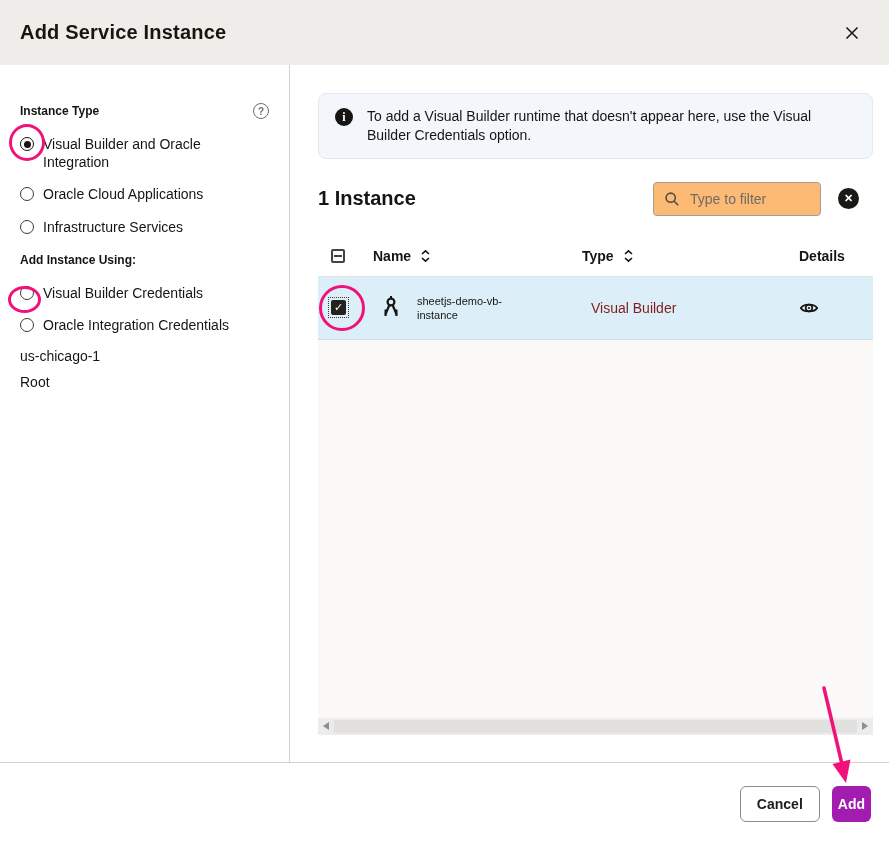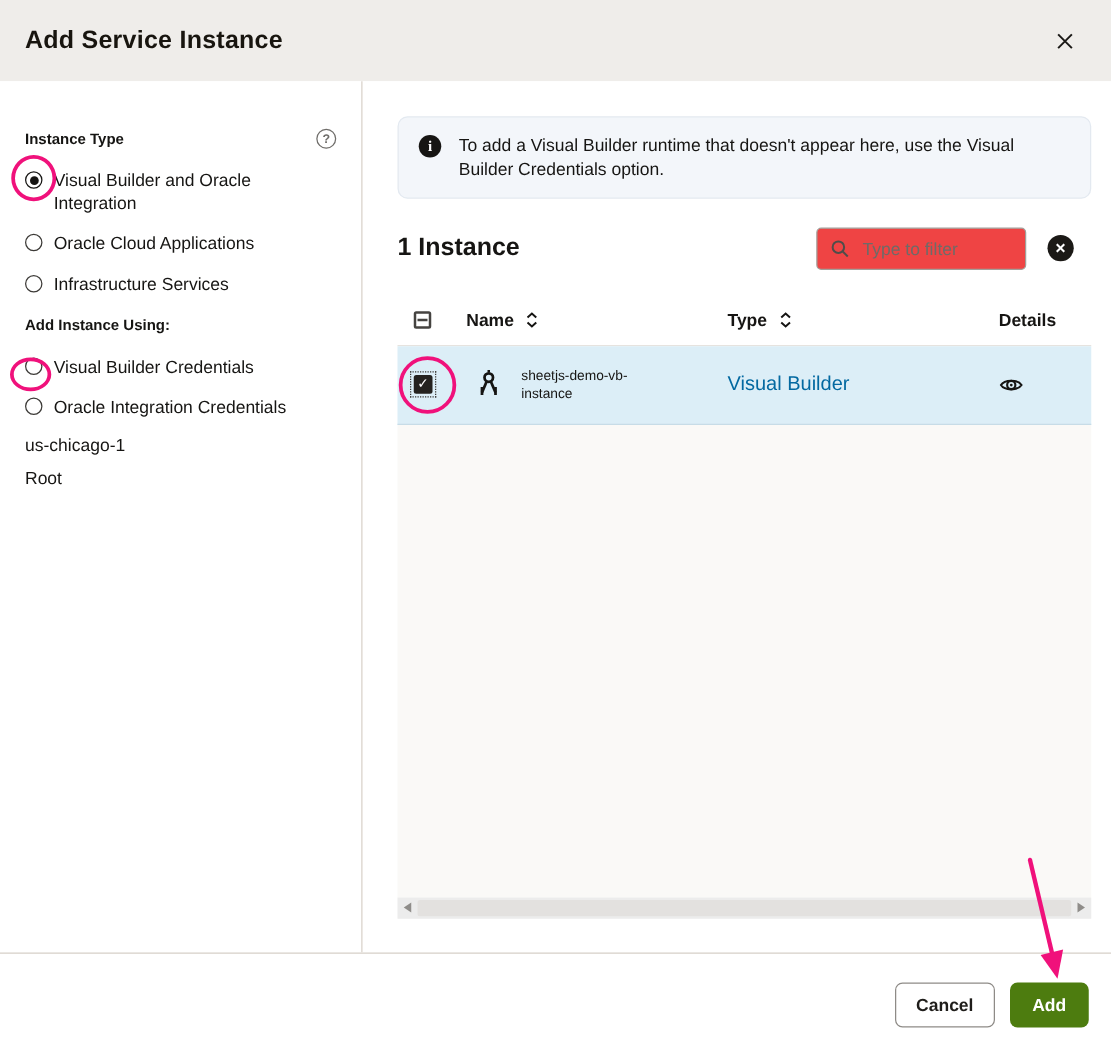--- a/index.html
+++ b/index.html
@@ -36,57 +36,57 @@
   
   .main { flex:1; min-width:0; padding:28px 16px 0 28px; display:flex; flex-direction:column; }
 
   .banner { background:#f3f6fa; border:1px solid #e3e9f0; border-radius:8px; padding:13px 16px; display:flex; gap:14px; align-items:flex-start; }
   .info-icon { width:18px; height:18px; border-radius:50%; background:#161513; color:#fff; font-size:12px; font-weight:bold; font-family:"Liberation Serif", serif; display:flex; align-items:center; justify-content:center; flex:none; margin-top:1px; }
   .banner-text { font-size:14px; line-height:1.35; color:#161513; max-width:505px; }
 
   .toolbar { margin-top:22px; height:36px; display:flex; align-items:center; }
   .count-heading { font-size:20px; font-weight:bold; color:#161513; }
   .toolbar-right { margin-left:auto; margin-right:14px; display:flex; align-items:center; gap:17px; }
-  .search-box { width:168px; height:34px; border:1px solid #a29e99; border-radius:4px; background:#ef4444; display:flex; align-items:center; gap:8px; padding:0 10px; }
+  .search-box { width:168px; height:34px; border:1px solid #a29e99; border-radius:4px; background:#fdba74; display:flex; align-items:center; gap:8px; padding:0 10px; }
   .search-box svg { flex:none; }
   .search-input { border:none; outline:none; width:100%; font-size:14px; font-family:"Liberation Sans", sans-serif; color:#161513; background:transparent; }
   .search-input::placeholder { color:#6e6b68; }
   .clear-btn { width:21px; height:21px; border-radius:50%; border:none; background:#1b1916; color:#fff; font-size:11px; font-weight:bold; display:flex; align-items:center; justify-content:center; cursor:pointer; padding:0; }
 
   .table { margin-top:20px; display:flex; flex-direction:column; }
   .thead, .trow { display:grid; grid-template-columns:55px 209px 208px 1fr; align-items:center; }
   .thead { height:40px; border-bottom:1px solid #e6e3df; background:#fff; }
   .th { font-size:14px; font-weight:bold; color:#161513; display:flex; gap:9px; }
   .th-check { padding-left:13px; }
   .checkbox-ind { width:14px; height:14px; border:2px solid #454340; border-radius:2px; position:relative; background:#fff; cursor:pointer; }
   .checkbox-ind::after { content:""; position:absolute; left:1px; right:1px; top:4px; height:2px; background:#454340; }
   .sort-btn { background:none; border:none; padding:0; cursor:pointer; display:flex; }
 
   .trow { height:63px; background:#dceef7; border-bottom:1px solid #c7dce7; }
   .row-check-cell { padding-left:10px; }
   .row-check-wrap { width:21px; height:21px; border:1px dotted #3a3835; display:flex; align-items:center; justify-content:center; cursor:pointer; }
   .checkbox-checked { width:15px; height:15px; background:#24221f; border-radius:2px; color:#fff; font-size:11px; line-height:1; display:flex; align-items:center; justify-content:center; }
   .name-cell { display:flex; align-items:center; gap:16px; padding-left:8px; }
   .name-text { font-size:11px; line-height:1.28; color:#161513; width:120px; overflow-wrap:anywhere; }
-  .type-cell { font-size:16px; color:#0369a1; }
+  .type-cell { font-size:14px; color:#7f1d1d;margin-left:9px; }
   .details-cell { padding-left:9px; display:flex; align-items:center; }
   .eye-btn { background:none; border:none; padding:0; cursor:pointer; display:flex; }
 
   .table-filler { height:378px; background:#faf9f7; }
   .hscrollbar { height:17px; background:#ececec; position:relative; display:flex; align-items:center; justify-content:space-between; padding:0 5px; cursor:pointer; }
   .sb-thumb { position:absolute; left:16px; right:16px; top:2px; bottom:2px; background:#e3e1df; border-radius:2px; }
   .sb-arrow { width:0; height:0; border-top:4px solid transparent; border-bottom:4px solid transparent; z-index:1; }
   .sb-arrow.left  { border-right:6px solid #8f8d8a; }
   .sb-arrow.right { border-left:6px solid #8f8d8a; }
 
   
   .dlg-footer { height:83px; flex:none; border-top:1px solid #d6d0c7; background:#fff; display:flex; align-items:center; justify-content:flex-end; gap:12px; padding-right:18px; }
   .btn { height:36px; border-radius:6px; font-size:14px; font-weight:bold; font-family:"Liberation Sans", sans-serif; cursor:pointer; }
   .btn-cancel { background:#fff; border:1px solid #8e8b87; color:#1f1d1a; padding:0 16px; }
-  .btn-add { background:#4d7c0f; border:none; color:#fff; padding:0 18px; }
+  .btn-add { background:#a21caf; border:none; color:#fff; padding:0 6px; }
 
   
   .annot-ellipse { position:absolute; border:3px solid #f0117b; border-radius:50%; background:transparent; pointer-events:none; z-index:40; }
   #annot-radio-instance-type { left:9px;  top:124px; width:36px; height:37px; }
   #annot-radio-instance-list { left:8px;  top:286px; width:33px; height:27px; }
   #annot-row-checkbox        { left:319px; top:285px; width:46px; height:46px; }
   .annot-arrow { position:absolute; left:0; top:0; pointer-events:none; z-index:40; }
 </style>
 </head>
 <body>

